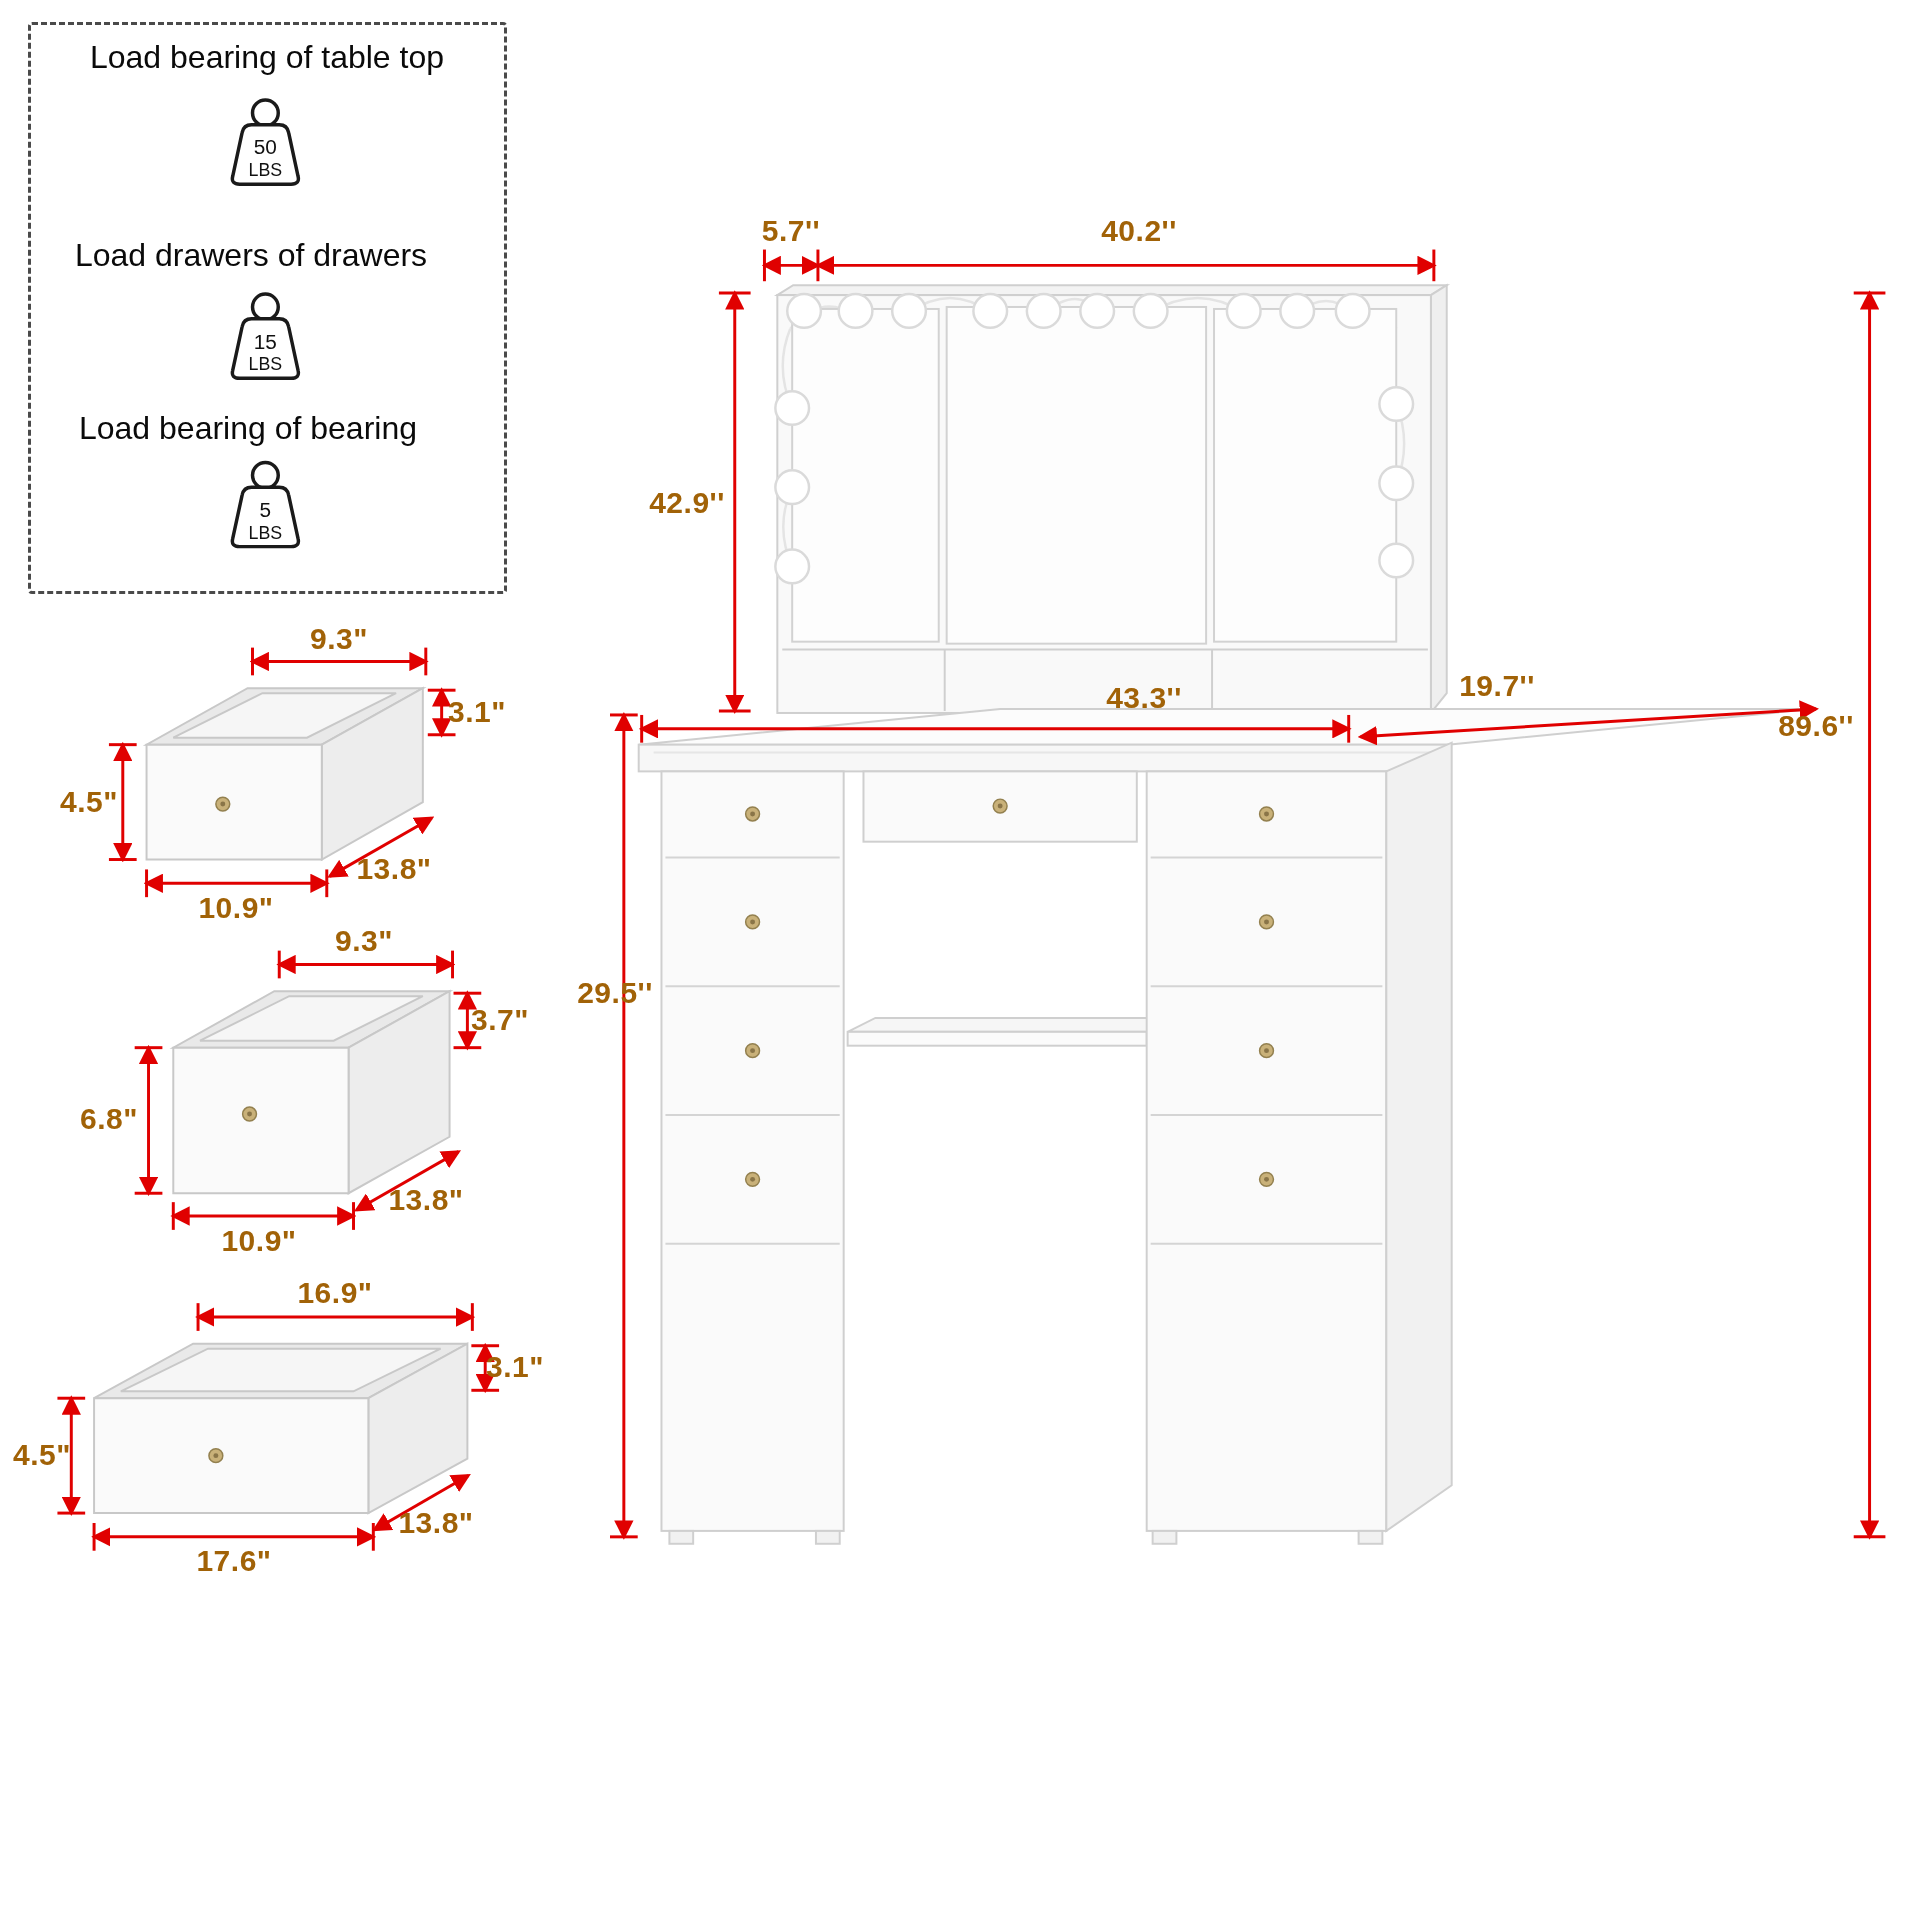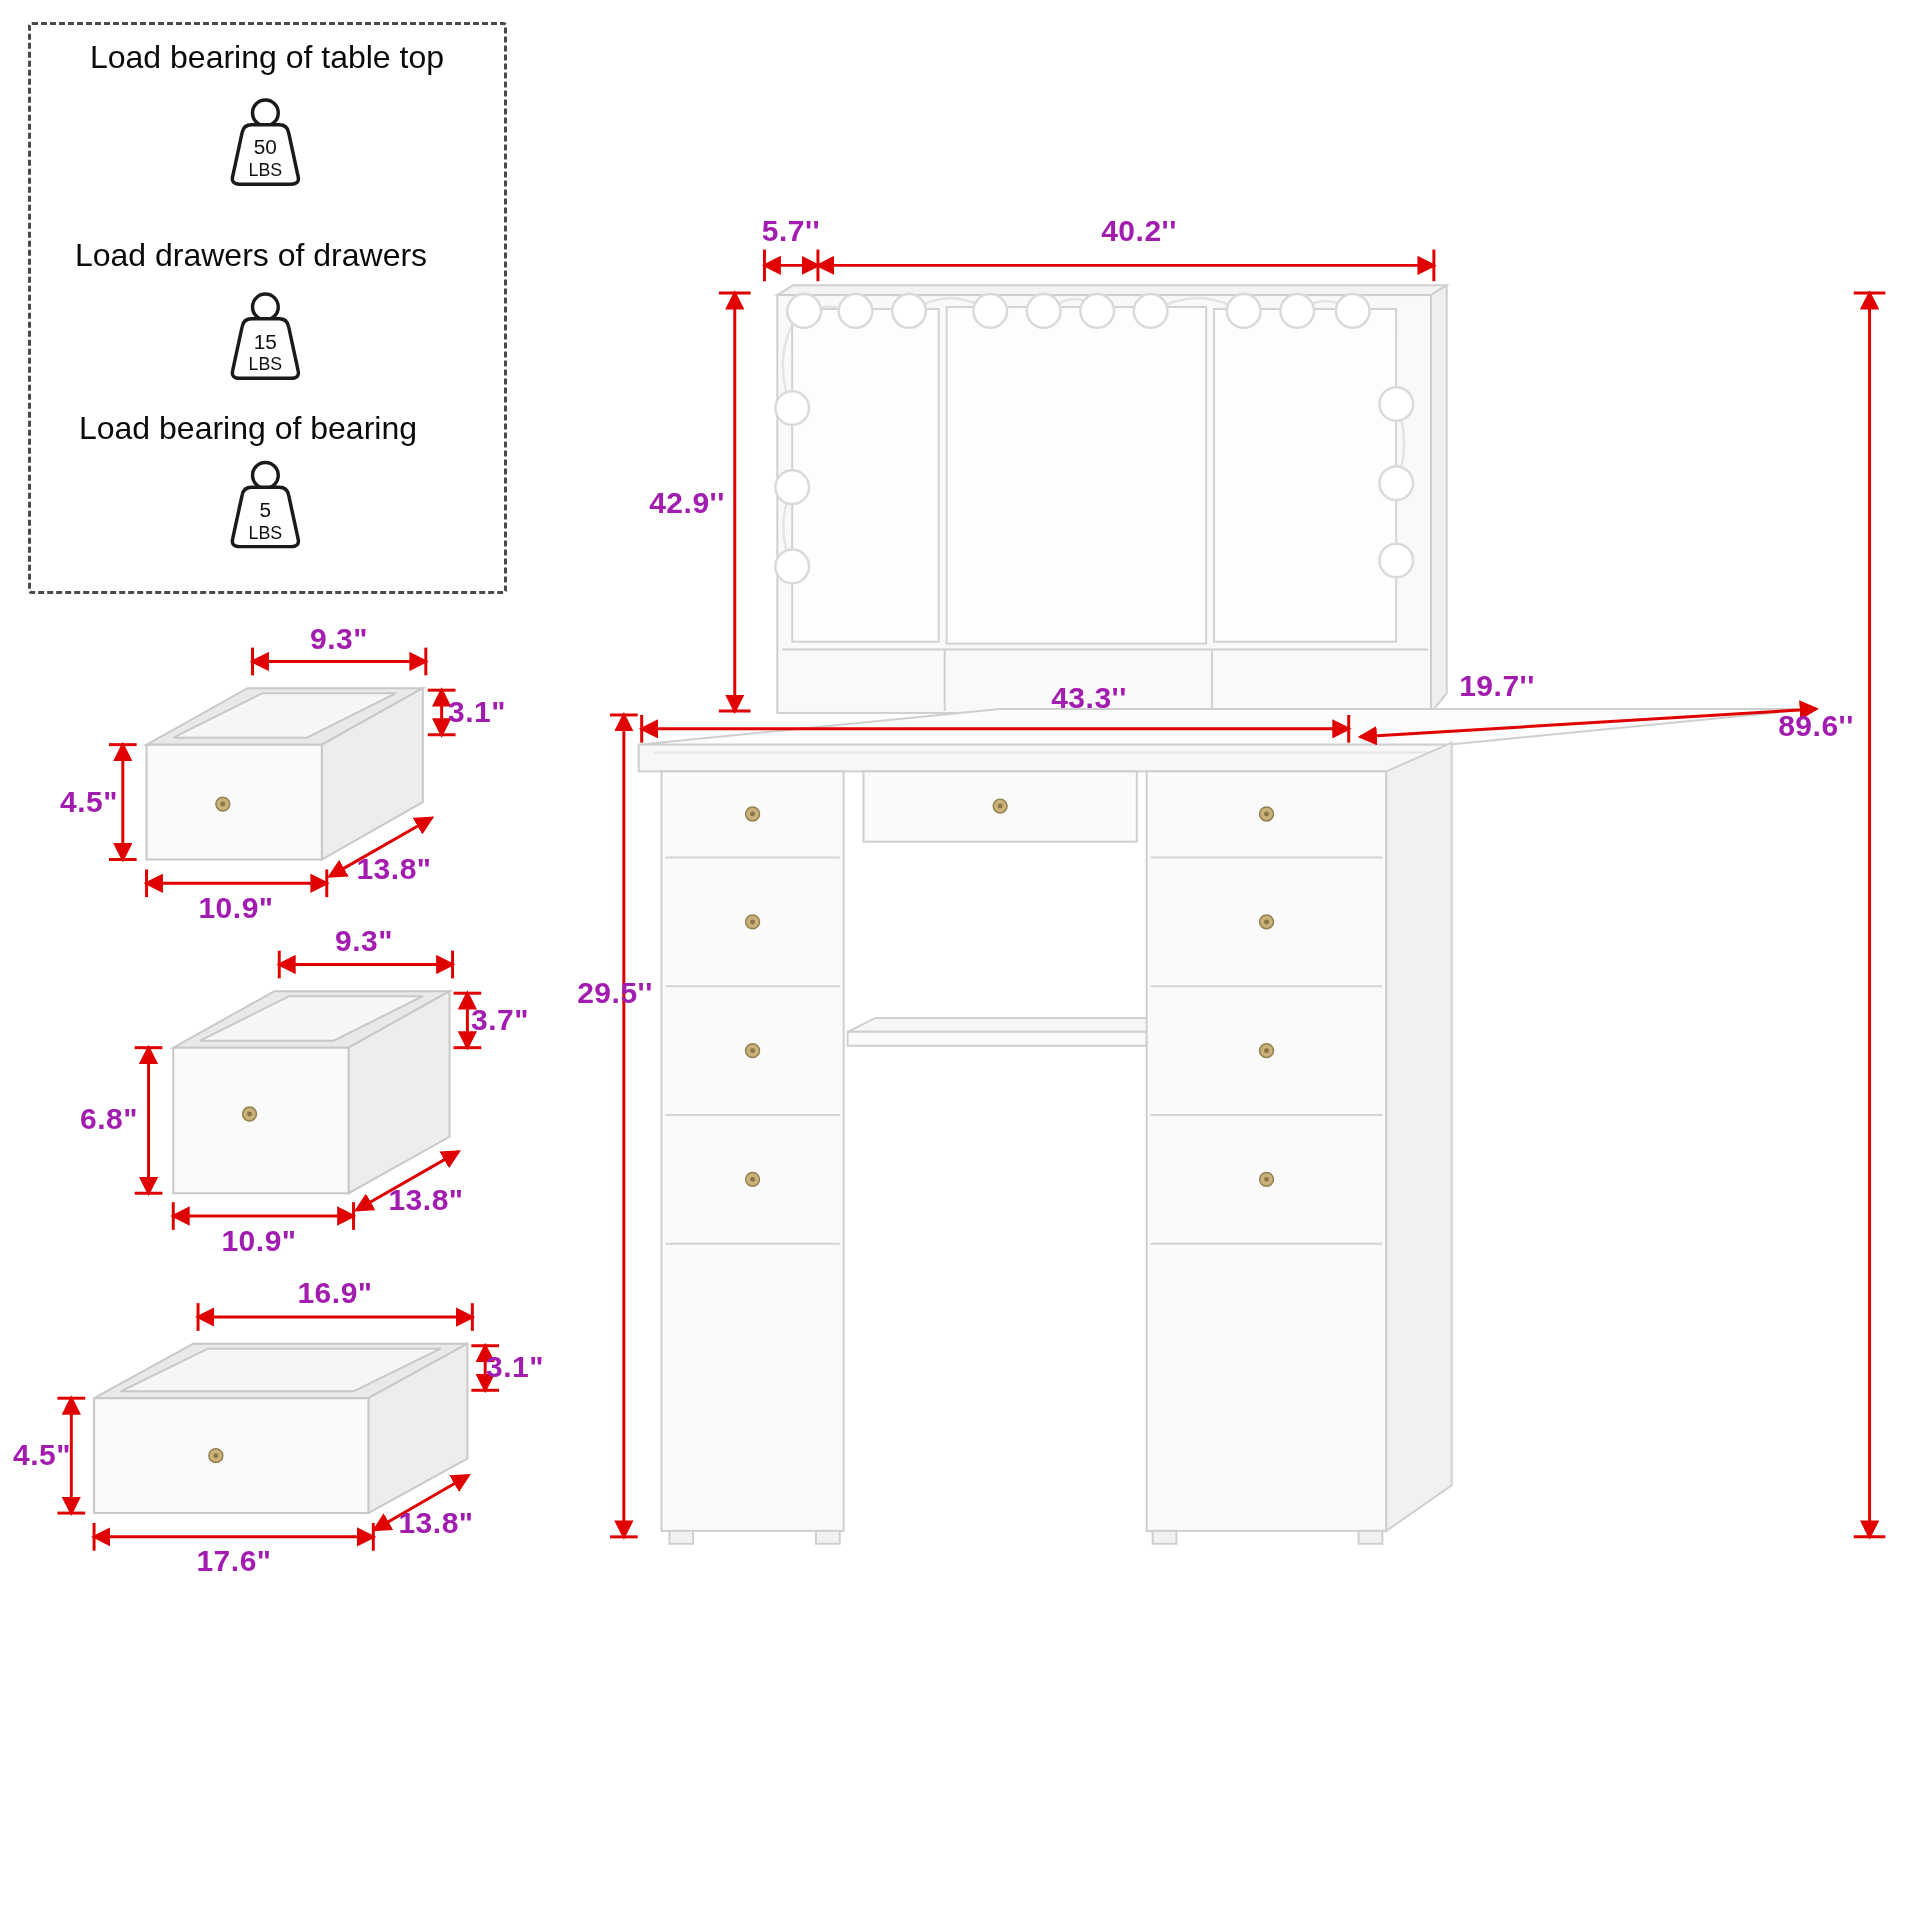--- a/index.html
+++ b/index.html
@@ -1,21 +1,21 @@
 <!DOCTYPE html>
 <html><head>
 <meta charset="utf-8">
 <style>
   *{box-sizing:border-box;margin:0;padding:0}
   html,body{width:1927px;height:1927px}
   body{background:#ffffff;font-family:"Liberation Sans",sans-serif;position:relative;overflow:hidden}
   .layer{position:absolute;left:0;top:0;width:1914px;height:1927px}
   .dashed-box{position:absolute;left:28px;top:22px;width:479px;height:572px;border:3px dashed #4a4a4a;border-radius:4px;background:#fff}
   .lb-label{position:absolute;transform:translate(-50%,-50%);font-size:32px;color:#0a0a0a;white-space:nowrap;font-weight:500}
-  .dim-label{position:absolute;transform:translate(-50%,-50%);font-size:30px;font-weight:700;color:#a21caf;white-space:nowrap;letter-spacing:0.5px}
+  .dim-label{position:absolute;transform:translate(-50%,-50%);font-size:30px;font-weight:700;color:#a16207;white-space:nowrap;letter-spacing:0.5px}
   svg.scene{position:absolute;left:0;top:0}
   svg text{font-family:"Liberation Sans",sans-serif;fill:#111}
 </style>
 </head>
 <body>
 
 <div class="dashed-box"></div>
 
 <svg class="scene" width="1927" height="1927" viewBox="0 0 1946 1946">
   <defs>
@@ -251,18 +251,18 @@
 
   <div class="dim-label" style="left:335px;top:1293px">16.9"</div>
   <div class="dim-label" style="left:515px;top:1367px">3.1"</div>
   <div class="dim-label" style="left:42px;top:1455px">4.5"</div>
   <div class="dim-label" style="left:234px;top:1561px">17.6"</div>
   <div class="dim-label" style="left:436px;top:1523px">13.8"</div>
 
   <div class="dim-label" style="left:791px;top:231px">5.7''</div>
   <div class="dim-label" style="left:1139px;top:231px">40.2''</div>
   <div class="dim-label" style="left:687px;top:503px">42.9''</div>
-  <div class="dim-label" style="left:1089px;top:698px">43.3''</div>
+  <div class="dim-label" style="left:1144px;top:698px">43.3''</div>
   <div class="dim-label" style="left:1497px;top:686px">19.7''</div>
   <div class="dim-label" style="left:1816px;top:726px">89.6''</div>
   <div class="dim-label" style="left:615px;top:993px">29.5''</div>
 </div>
 
 
 </body></html>

